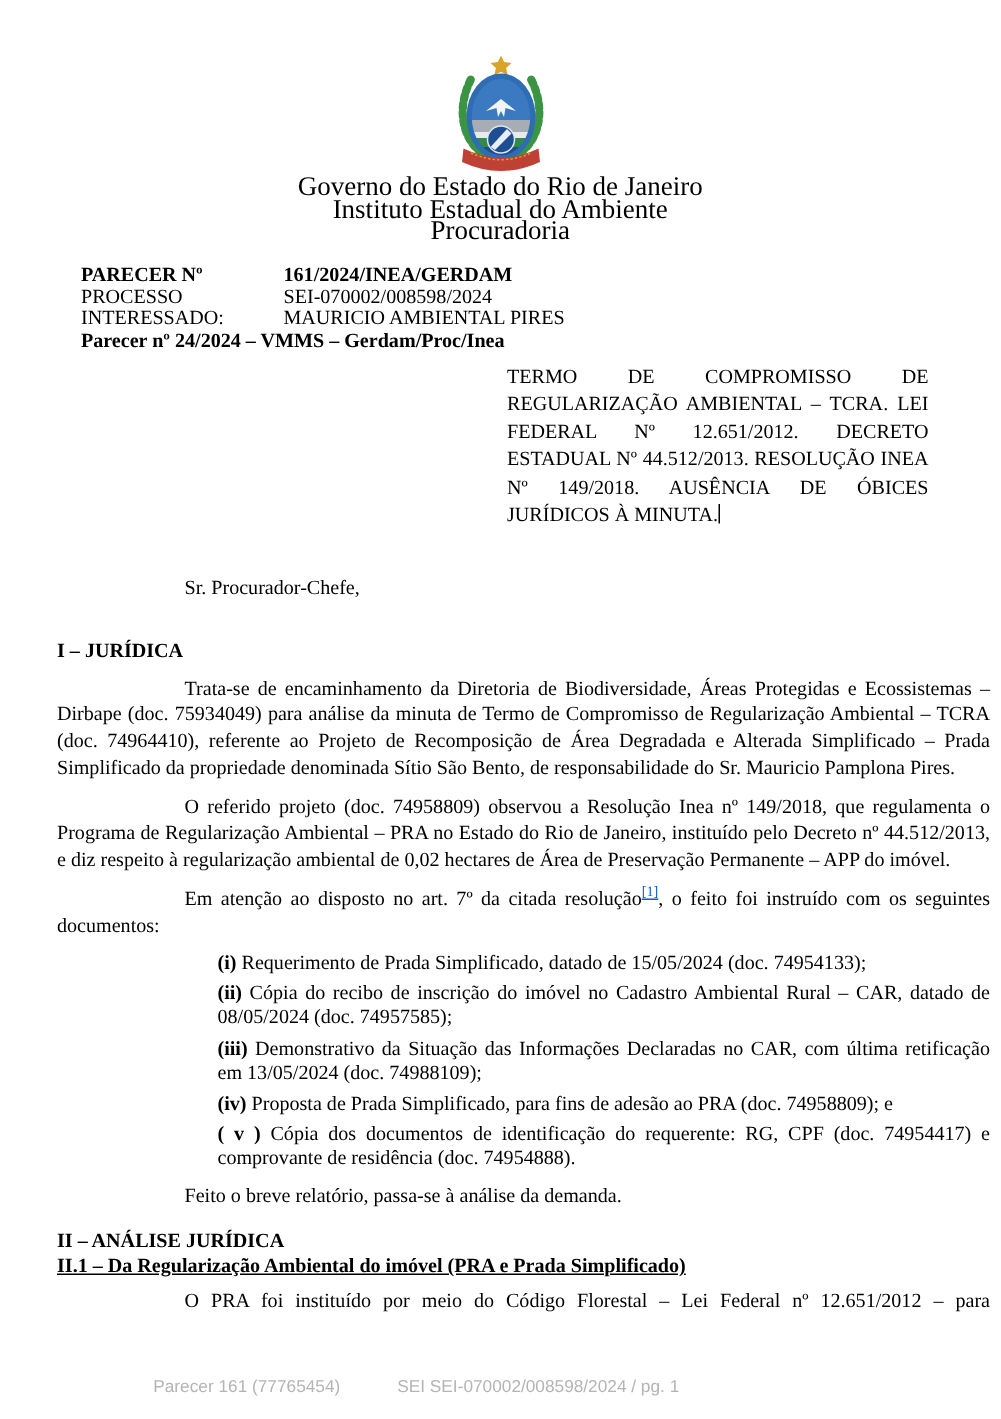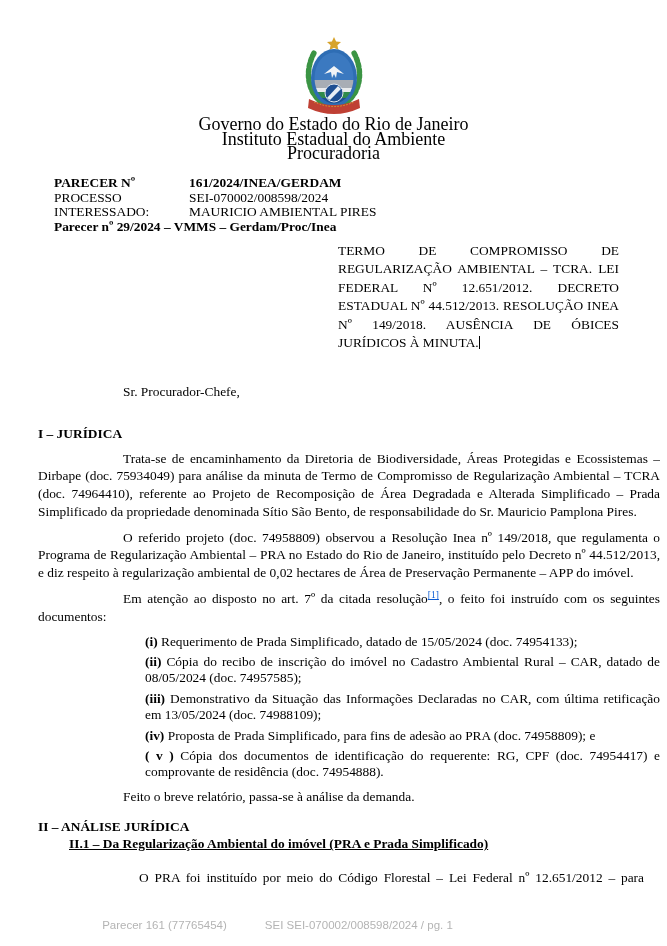--- a/index.html
+++ b/index.html
@@ -30,23 +30,23 @@
   .sec-title{font-weight:bold;margin:0 0 7px 0;line-height:18px;}
   .para{
     text-align:justify;text-indent:85px;line-height:17.8px;margin:0 0 8px 0;
   }
   .doc-list{margin:2px 0 8px 107px;width:515px;}
   .doc-item{text-align:justify;line-height:15.8px;margin:0 0 5px 0;}
   .doc-item b{font-weight:bold;}
   .closing{text-align:justify;text-indent:85px;line-height:17.5px;margin:6px 0 12px 0;}
   .sec2-title{font-weight:bold;margin:0;line-height:17.8px;}
   .sec2-sub{font-weight:bold;margin:0 0 5px 0;line-height:17.8px;}
-  .sec2-sub .u{text-decoration:underline;margin-left:31px;}
+  .sec2-sub .u{text-decoration:underline;}
   .para-last{
-    text-align:justify;text-align-last:justify;text-indent:85px;line-height:17.5px;margin:16px;
+    text-align:justify;text-align-last:justify;text-indent:85px;line-height:17.5px;margin:0;
   }
   .footnote-link{
     color:#0b5bd3;text-decoration:underline;font-size:9.5px;vertical-align:super;
     line-height:0;cursor:pointer;
   }
   
   .footer{
     position:absolute;top:919px;left:0;width:555px;display:flex;justify-content:center;gap:38px;
     font-family:"Liberation Sans", sans-serif;font-size:11.5px;color:#b4b4b4;
   }
@@ -91,21 +91,21 @@
 
   <div class="meta">
     <div class="meta-grid">
       <span class="meta-label">PARECER Nº</span>
       <span class="meta-value bold">161/2024/INEA/GERDAM</span>
       <span class="meta-label reg">PROCESSO</span>
       <span class="meta-value">SEI-070002/008598/2024</span>
       <span class="meta-label reg">INTERESSADO:</span>
       <span class="meta-value">MAURICIO AMBIENTAL PIRES</span>
     </div>
-    <div class="meta-ref">Parecer nº 29/2024 – VMMS – Gerdam/Proc/Inea</div>
+    <div class="meta-ref">Parecer nº 24/2024 – VMMS – Gerdam/Proc/Inea</div>
   </div>
 
   <div class="summary"><span>TERMO DE COMPROMISSO DE REGULARIZAÇÃO AMBIENTAL – TCRA. LEI FEDERAL Nº 12.651/2012. DECRETO ESTADUAL Nº 44.512/2013. RESOLUÇÃO INEA Nº 149/2018. AUSÊNCIA DE ÓBICES JURÍDICOS À MINUTA.</span><span class="cursor"></span></div>
 
   <div class="main">
     <p class="salutation">Sr. Procurador-Chefe,</p>
 
     <h4 class="sec-title">I – JURÍDICA</h4>
 
     <p class="para">Trata-se de encaminhamento da Diretoria de Biodiversidade, Áreas Protegidas e Ecossistemas – Dirbape (doc. 75934049) para análise da minuta de Termo de Compromisso de Regularização Ambiental – TCRA (doc. 74964410), referente ao Projeto de Recomposição de Área Degradada e Alterada Simplificado – Prada Simplificado da propriedade denominada Sítio São Bento, de responsabilidade do Sr. Mauricio Pamplona Pires.</p>

